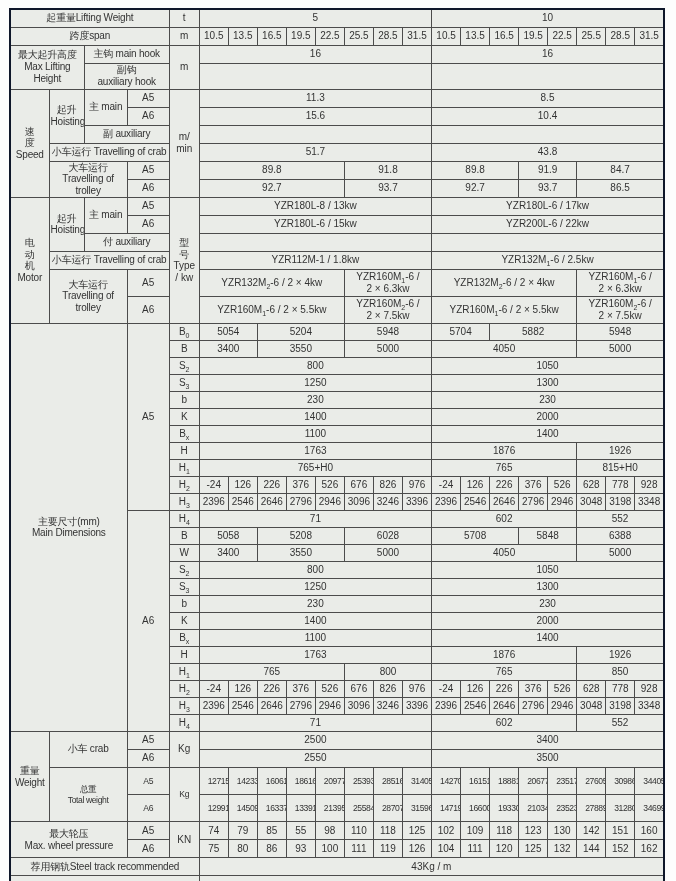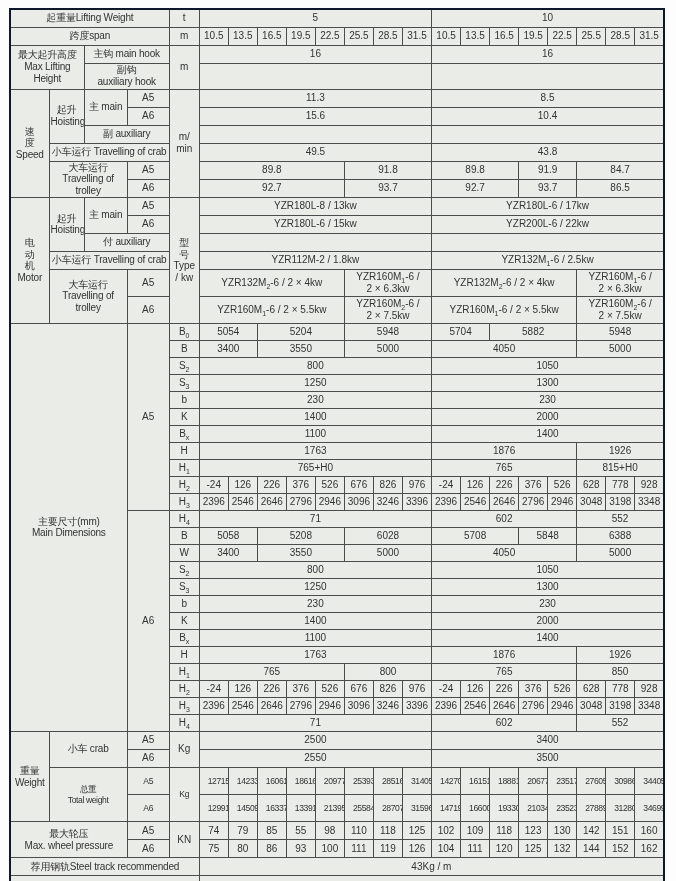--- a/index.html
+++ b/index.html
@@ -105,21 +105,21 @@
           <td colspan="8">15.6</td>
           <td colspan="8">10.4</td>
         </tr>
         <tr>
           <td colspan="2" class="lab">副 auxiliary</td>
           <td colspan="8"></td>
           <td colspan="8"></td>
         </tr>
         <tr>
           <td colspan="3" class="lab">小车运行 Travelling of crab</td>
-          <td colspan="8">49.5</td>
+          <td colspan="8">51.7</td>
           <td colspan="8">43.8</td>
         </tr>
         <tr>
           <td colspan="2" rowspan="2" class="lab">大车运行
 Travelling of trolley</td>
           <td>A5</td>
           <td colspan="5">89.8</td>
           <td colspan="3">91.8</td>
           <td colspan="3">89.8</td>
           <td colspan="2">91.9</td>
@@ -154,21 +154,21 @@
           <td colspan="8">YZR180L-6 / 15kw</td>
           <td colspan="8">YZR200L-6 / 22kw</td>
         </tr>
         <tr>
           <td colspan="2" class="lab">付 auxiliary</td>
           <td colspan="8"></td>
           <td colspan="8"></td>
         </tr>
         <tr>
           <td colspan="3" class="lab">小车运行 Travelling of crab</td>
-          <td colspan="8">YZR112M-2 / 1.8kw</td>
+          <td colspan="8">YZR112M-1 / 1.8kw</td>
           <td colspan="8">YZR132M<sub>1</sub>-6 / 2.5kw</td>
         </tr>
         <tr>
           <td colspan="2" rowspan="2" class="lab">大车运行
 Travelling of
 trolley</td>
           <td>A5</td>
           <td colspan="5">YZR132M<sub>2</sub>-6 / 2 × 4kw</td>
           <td colspan="3">YZR160M<sub>1</sub>-6 /
 2 × 6.3kw</td>

